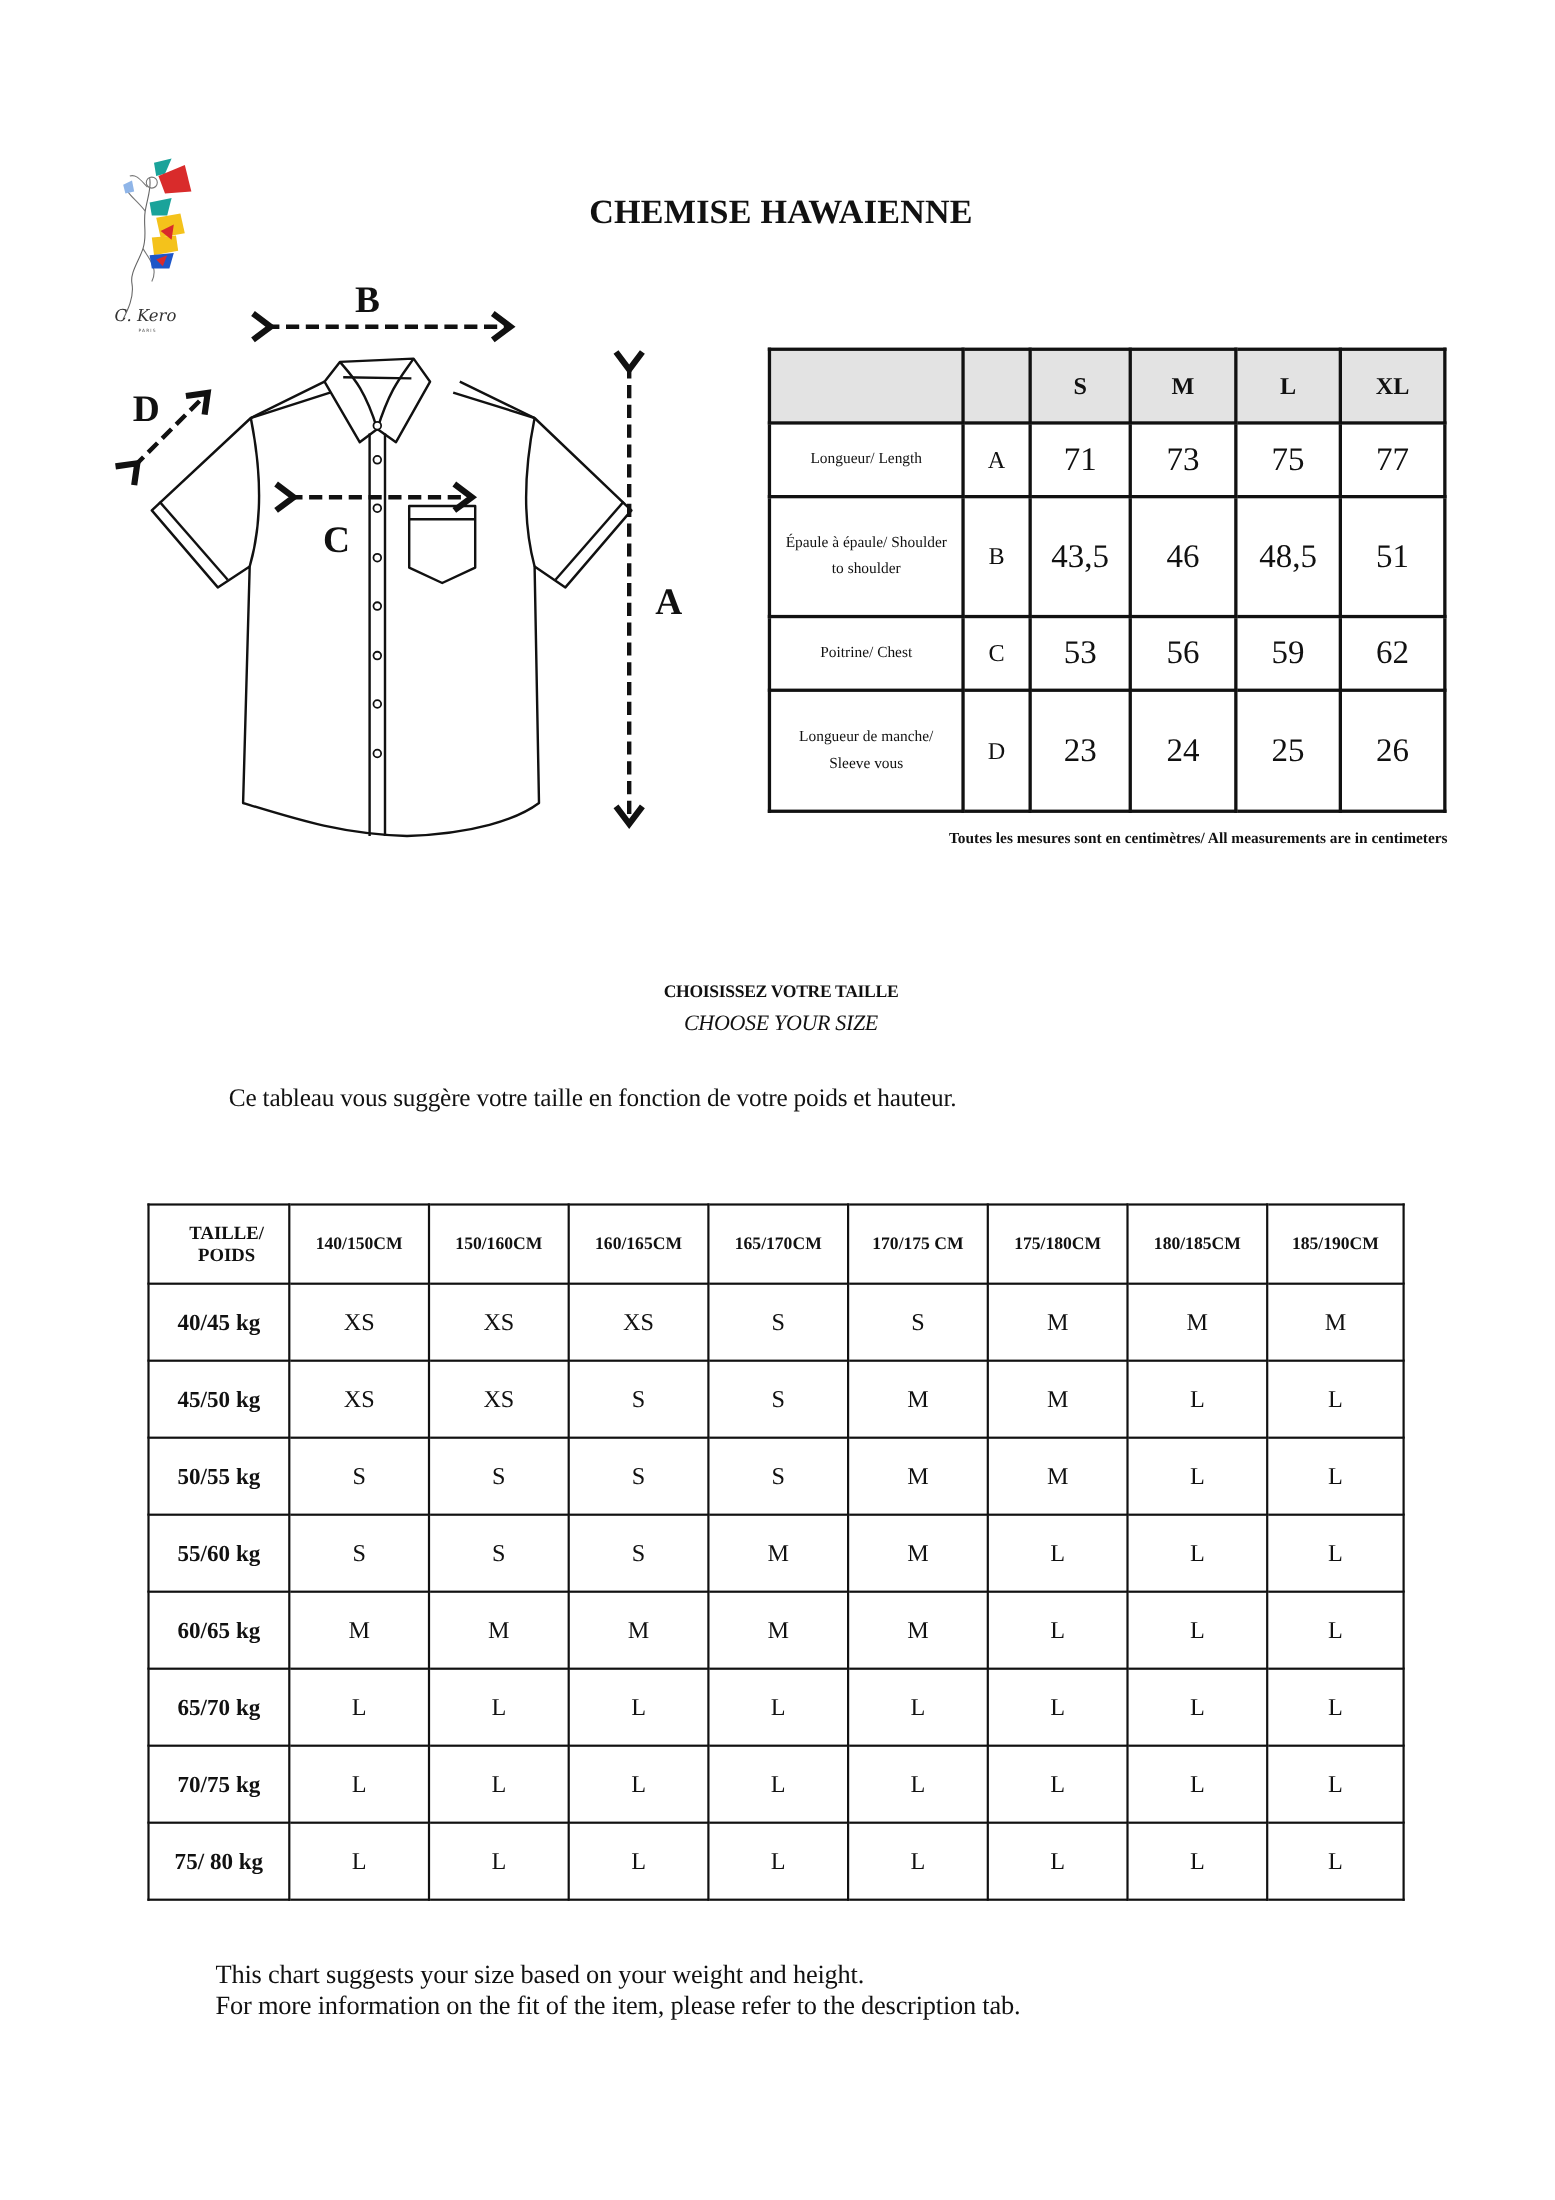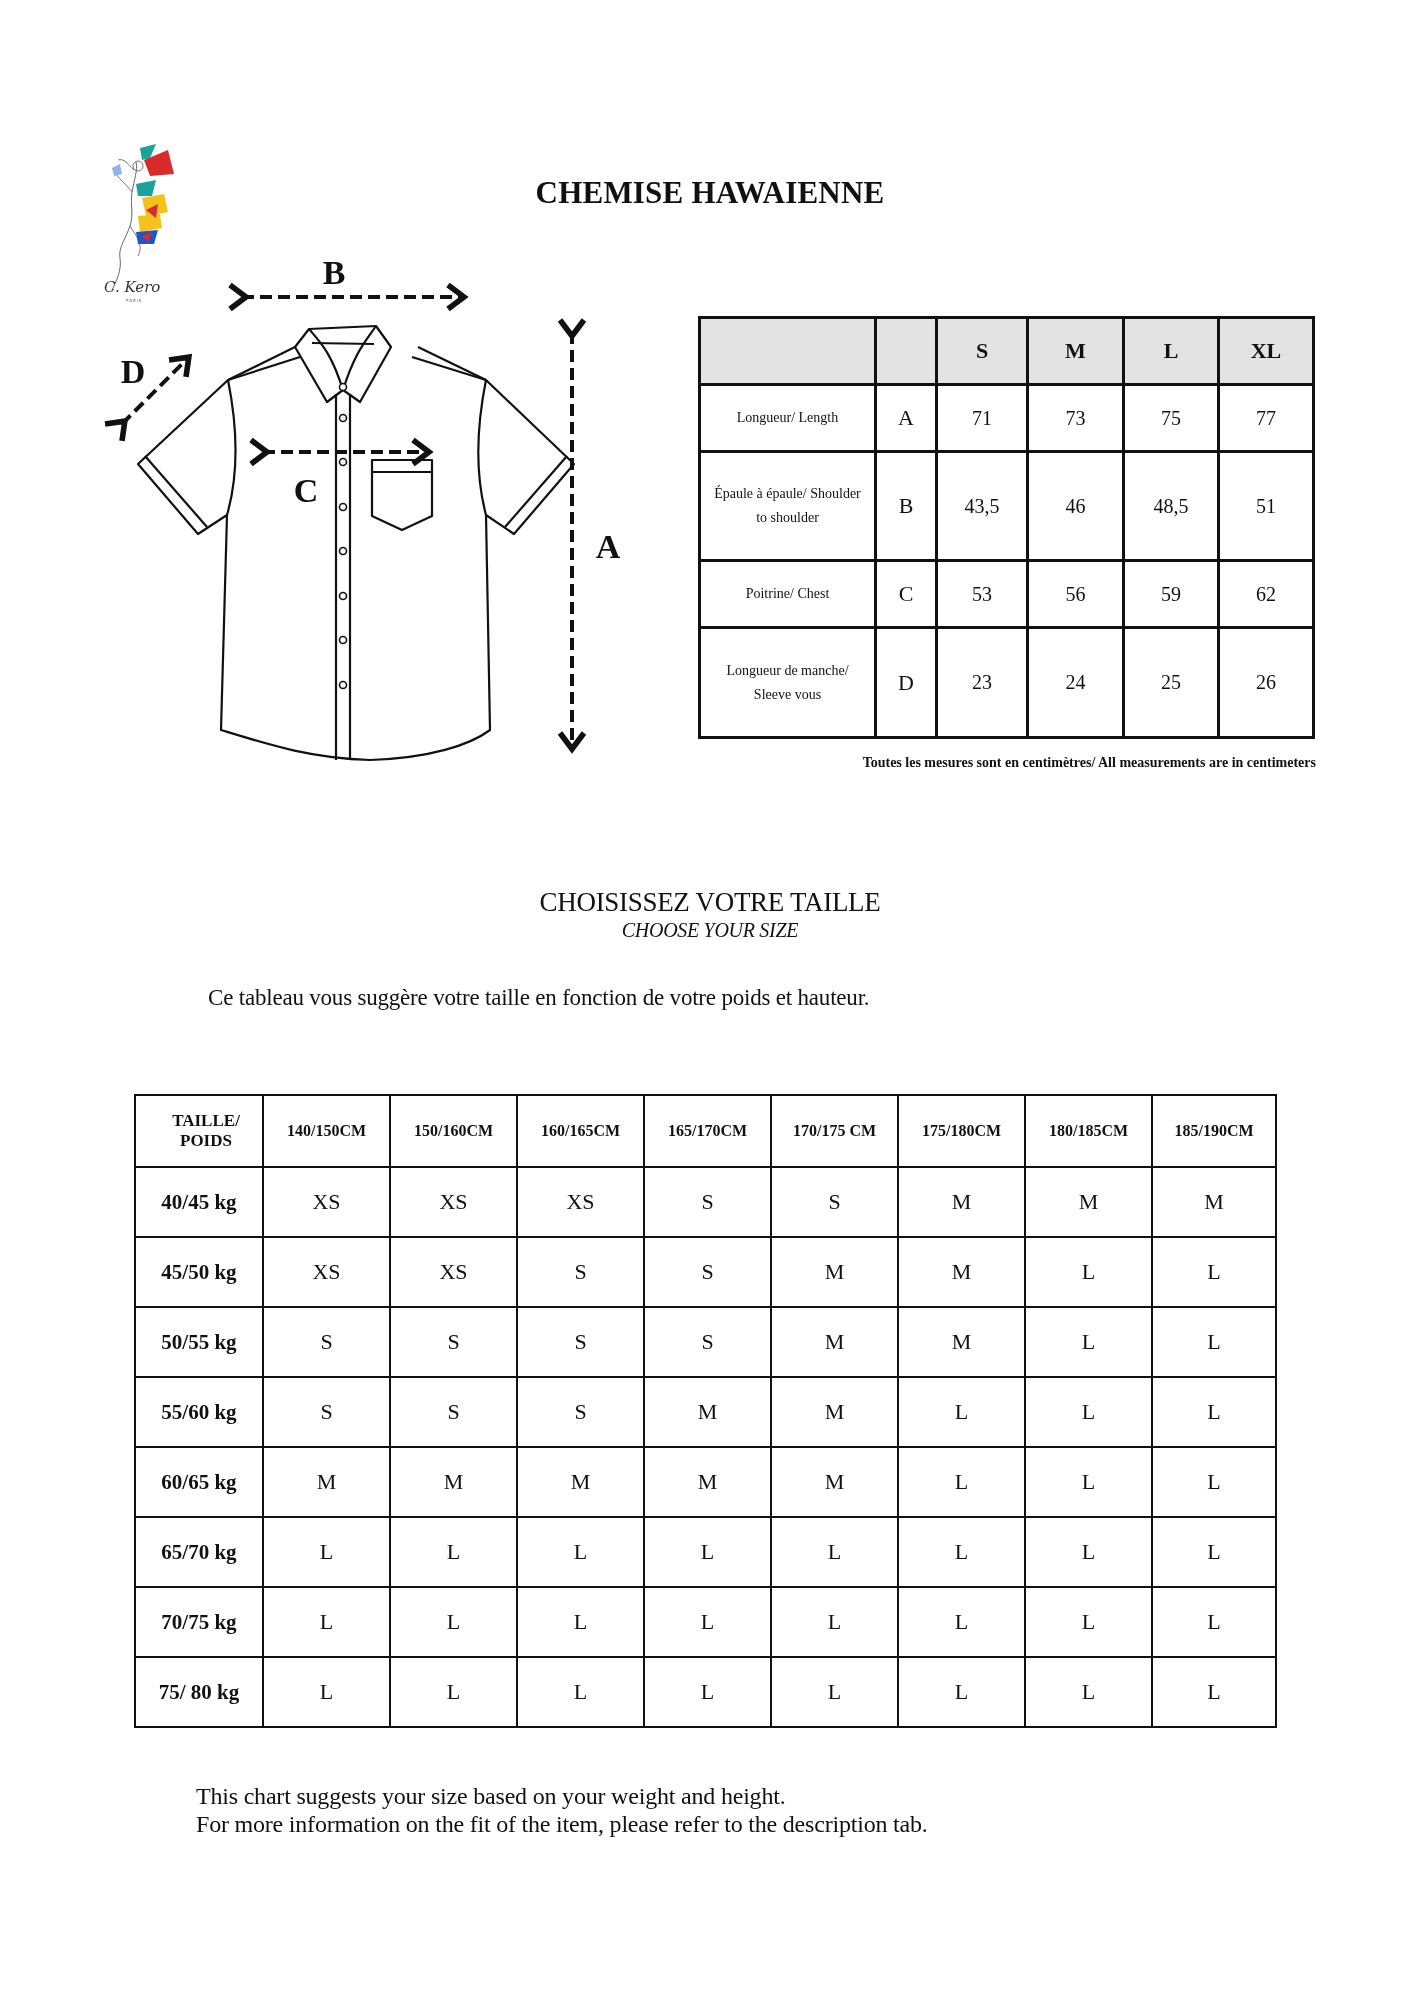--- a/index.html
+++ b/index.html
@@ -12,29 +12,29 @@
   
   .title-block { position: absolute; left: 480px; top: 175px; width: 460px; text-align: center; }
   .title-fr { font-weight: bold; font-size: 31px; letter-spacing: 0.2px; line-height: 36px; }
   .title-en { font-style: italic; font-size: 31px; letter-spacing: 2.5px; line-height: 36px; }
 
   
   .diagram { position: absolute; left: 100px; top: 240px; width: 560px; height: 560px; }
 
   
   .meas-table { position: absolute; left: 698px; top: 316px; border-collapse: collapse; }
-  .meas-table td, .meas-table th { border: 3px solid #111; text-align: center; vertical-align: middle; font-size: 20px; }
+  .meas-table td, .meas-table th { border: 3px solid #111; text-align: center; vertical-align: middle; font-size: 30px; }
   .meas-table th { background: #e3e3e3; font-weight: bold; font-size: 22px; height: 67px; }
   .meas-table td.lbl { font-size: 14px; line-height: 24px; padding: 0 8px; text-align: center; }
   .meas-table td.letter { font-size: 22px; }
   .meas-note { position: absolute; left: 760px; top: 755px; width: 556px; text-align: right; font-weight: bold; font-size: 14px; }
 
   
   .choose-block { position: absolute; left: 420px; top: 888px; width: 580px; text-align: center; }
-  .choose-fr { font-weight: normal; font-size: 27px; line-height: 28px; letter-spacing: -0.3px; }
+  .choose-fr { font-weight: bold; font-size: 16px; line-height: 28px; letter-spacing: -0.3px; }
   .choose-en { font-style: italic; font-size: 20px; line-height: 28px; letter-spacing: -0.3px; }
 
   .intro-fr { position: absolute; left: 208px; top: 984px; font-size: 23px; line-height: 28px; letter-spacing: -0.2px; }
   .intro-fr p { white-space: nowrap; }
 
   .size-table { position: absolute; left: 134px; top: 1094px; border-collapse: collapse; }
   .size-table td, .size-table th { border: 2.5px solid #111; text-align: center; vertical-align: middle; }
   .size-table th { font-weight: bold; font-size: 16px; height: 72px; }
   .size-table th.corner { font-size: 17px; line-height: 20px; padding-left: 14px; }
   .size-table td { font-size: 22px; height: 70px; }

